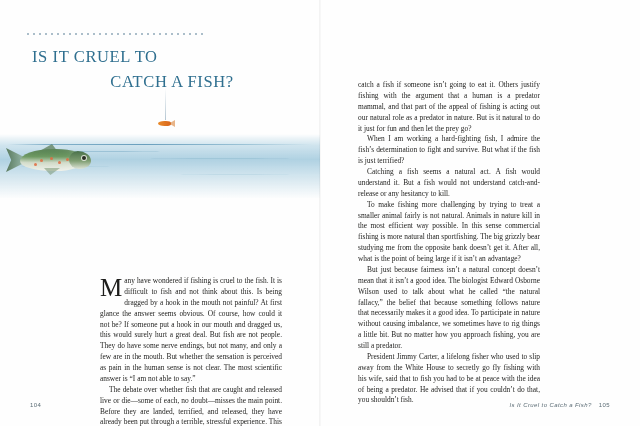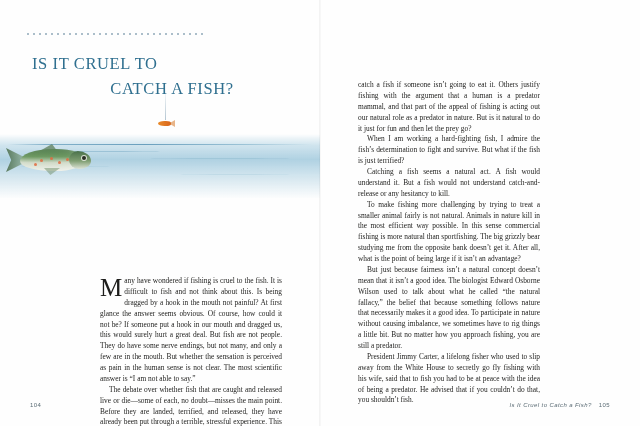--- a/index.html
+++ b/index.html
@@ -46,21 +46,21 @@
     display: block;
     width: 2px;
     height: 2px;
     border-radius: 50%;
     background: #8fa9b8;
   }
 
   
   .title {
     position: absolute;
-    top: 52px;
+    top: 45px;
     left: 30px;
     width: 250px;
     font-family: "Liberation Serif", serif;
     color: #2f6f8f;
     font-size: 16.5px;
     letter-spacing: 0.6px;
     line-height: 1.5;
   }
   .title .line1 {
     display: block;

